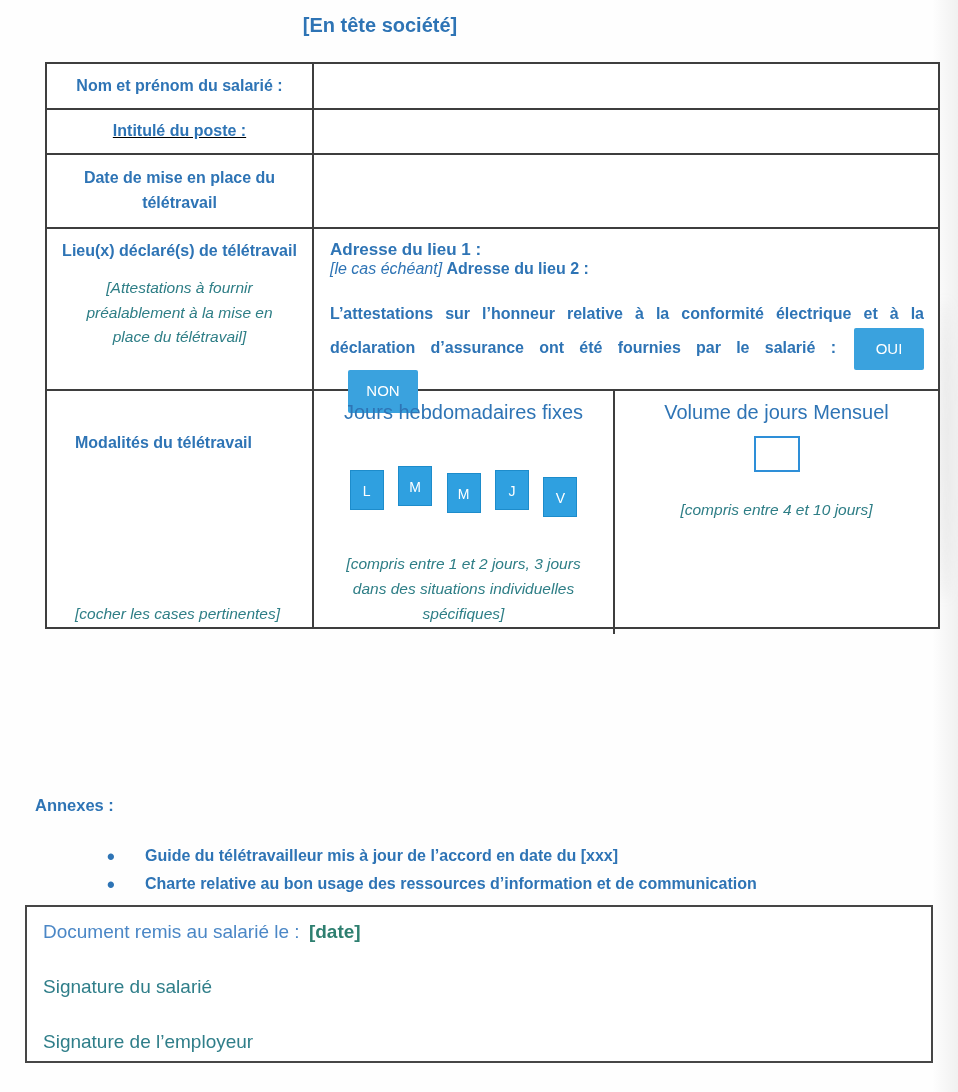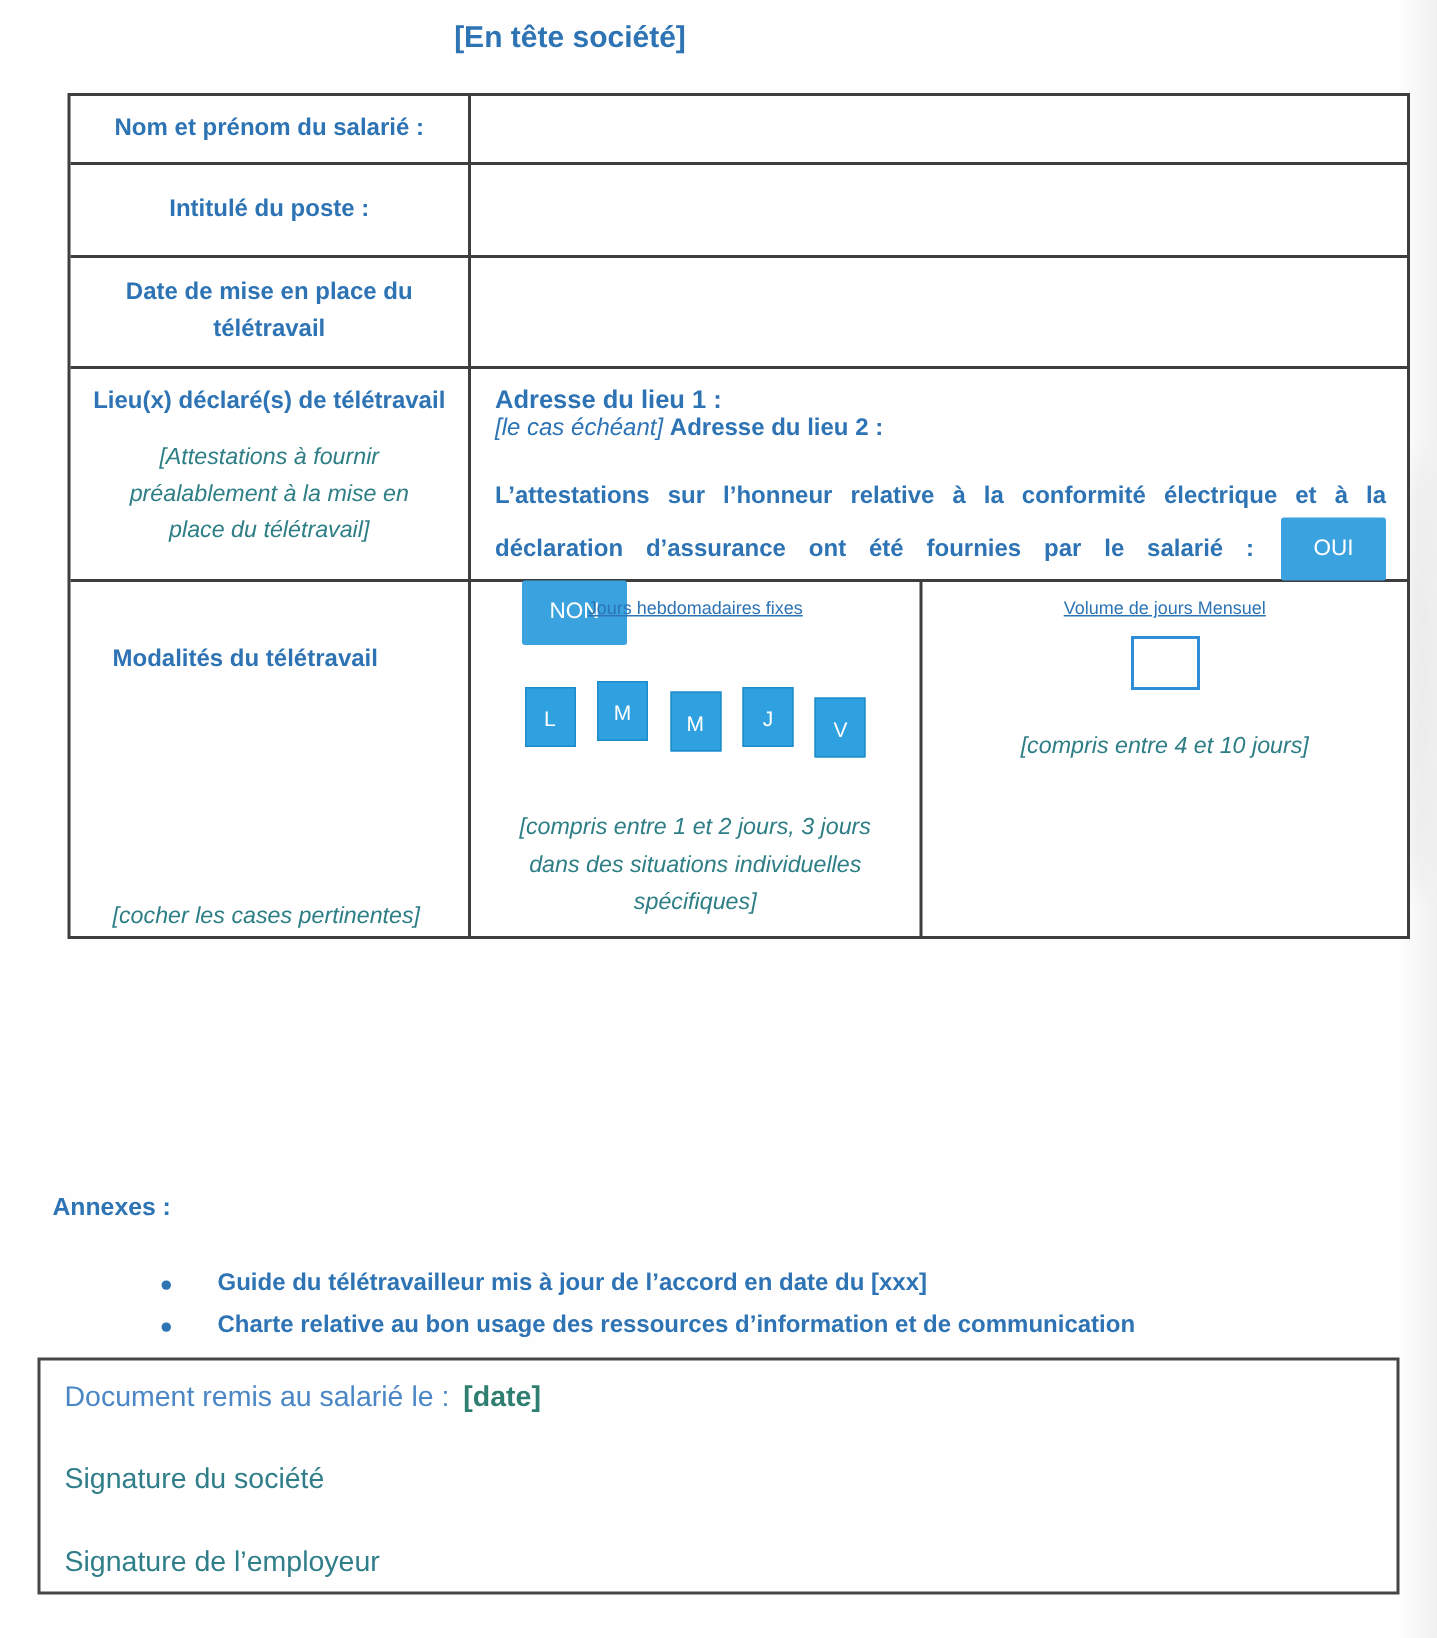--- a/index.html
+++ b/index.html
@@ -29,23 +29,23 @@
   }
 
   
   .form-table {
     position:absolute; left:45px; top:62px; width:895px;
     border:2px solid #3e3e3e; background:#fff;
   }
   .t-row { display:grid; grid-template-columns:267px 1fr; border-bottom:2px solid #3e3e3e; }
   .t-row:last-child { border-bottom:none; }
   .r1 { height:46px; }
-  .r2 { height:62px; }
+  .r2 { height:45px;text-decoration:underline; }
   .r3 { height:74px; }
-  .r4 { height:142px; }
+  .r4 { height:162px; }
   .r5 { height:236px; }
   .r6 { height:68px; }
 
   .cell { min-height:100%; }
   .label-cell {
     border-right:2px solid #3e3e3e;
     display:flex; flex-direction:column; align-items:center; justify-content:center;
     text-align:center; padding:4px 10px;
   }
   .lbl { color:#2e74b5; font-weight:bold; font-size:16px; line-height:1.55; }
@@ -72,21 +72,21 @@
 
   
   .r5 .label-cell {
     align-items:flex-start; justify-content:space-between;
     text-align:left; padding:40px 10px 0 28px;
   }
   .r5 .label-cell .note { margin-top:25px; }
   .modal-grid { display:grid; grid-template-columns:301px 1fr; height:100%; }
   .modal-col { padding:8px 10px; text-align:center; }
   .modal-col.weekly { border-right:2px solid #3e3e3e; }
-  .col-header { color:#2e74b5; font-size:12px; margin-top:2px;text-decoration:underline; }
+  .col-header { color:#2e74b5; font-size:20px; margin-top:2px; }
   .days-row { margin-top:42px; height:56px; }
   .day-box {
     display:inline-block; width:34px; height:40px;
     background:#2fa0e0; border:1px solid #1d8ccb; color:#fff;
     font-size:14px; line-height:40px; text-align:center;
     margin:0 5px; cursor:pointer;
   }
   .day-box:nth-child(1){ transform:translateY(4px); }
   .day-box:nth-child(2){ transform:translateY(0px); }
   .day-box:nth-child(3){ transform:translateY(7px); }
@@ -203,15 +203,15 @@
     <li>Guide du télétravailleur mis à jour de l’accord en date du [xxx]</li>
     <li>Charte relative au bon usage des ressources d’information et de communication</li>
   </ul>
 </div>
 
 <div class="sig-box">
   <div class="sig-line1">
     <span>Document remis au salarié le :</span>
     <span class="date-val">[date]</span>
   </div>
-  <div class="sig-line2">Signature du société</div>
+  <div class="sig-line2">Signature du salarié</div>
   <div class="sig-line3">Signature de l’employeur</div>
 </div>
 
 </body></html>

